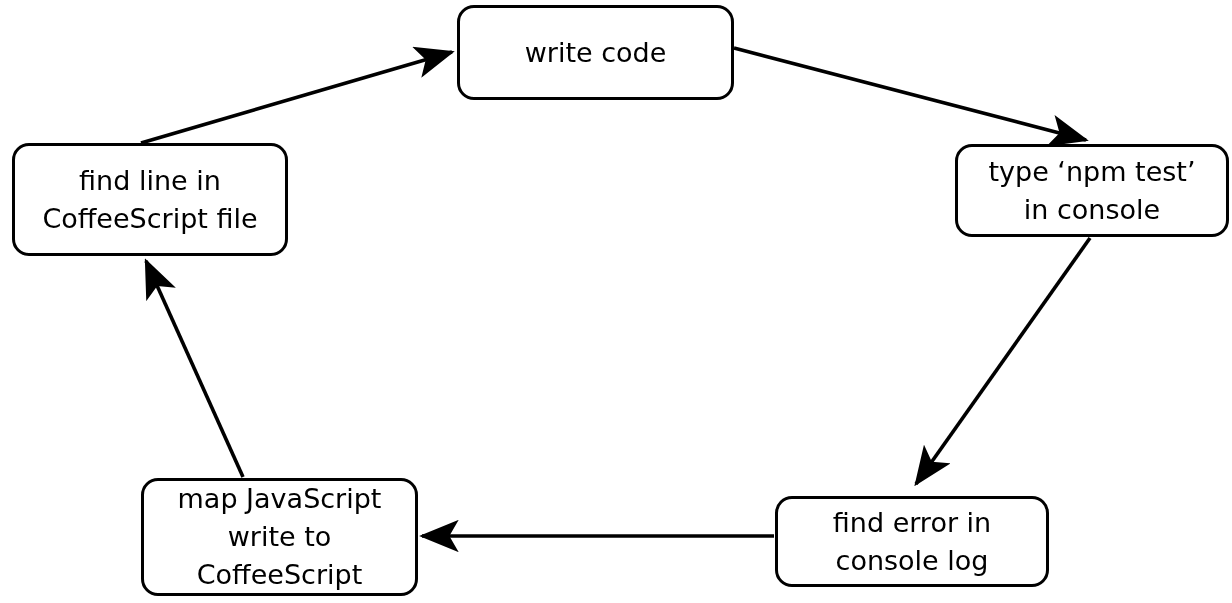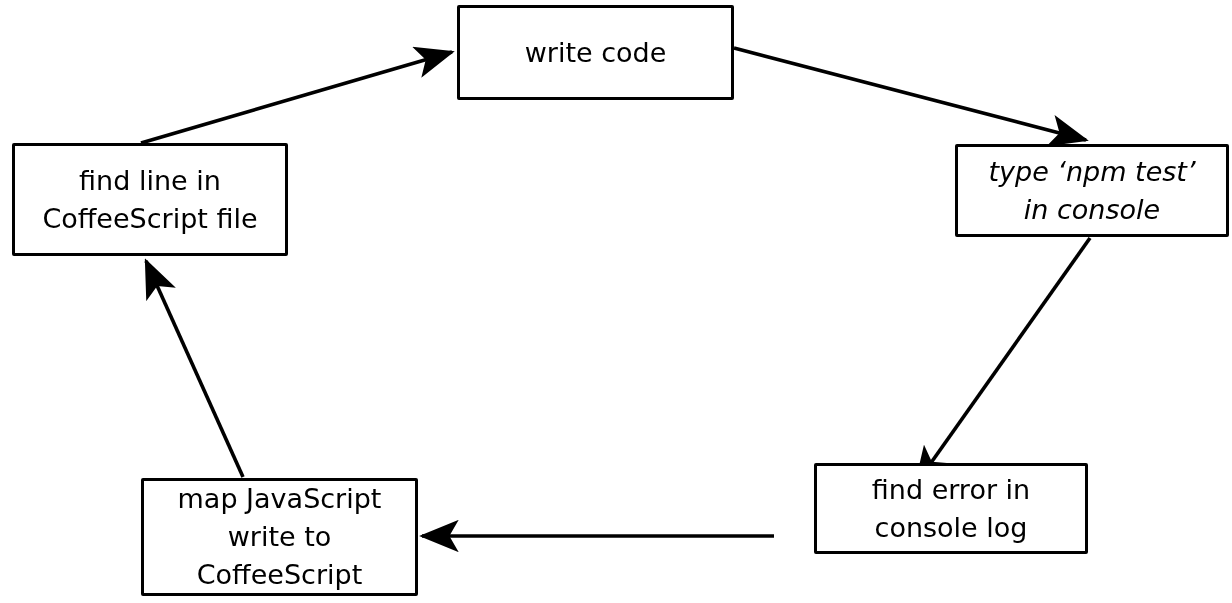--- a/index.html
+++ b/index.html
@@ -24,41 +24,41 @@
     left: 0;
     top: 0;
     width: 1232px;
     height: 603px;
   }
   .node {
     position: absolute;
     box-sizing: border-box;
     background: #ffffff;
     border: 3px solid #000000;
-    border-radius: 2px;
+    border-radius: 17px;
     display: flex;
     align-items: center;
     justify-content: center;
     text-align: center;
     z-index: 5;
   }
   .node-label {
     display: block;
     color: #000000;
     font-size: 27px;
     line-height: 38px;
     font-weight: 400;
     letter-spacing: 0px;
     white-space: pre-line;
     padding: 0 6px;
   }
   
   #node-write-code      { left: 457px;  top: 5px;   width: 277px; height: 95px; }
-  #node-npm-test        { left: 955px;  top: 144px; width: 274px; height: 93px; font-style: italic; }
-  #node-find-error      { left: 775px;  top: 463px; width: 274px; height: 91px; margin-left: 39px; }
+  #node-npm-test        { left: 955px;  top: 144px; width: 274px; height: 93px; }
+  #node-find-error      { left: 775px;  top: 496px; width: 274px; height: 91px; }
   #node-map-javascript  { left: 141px;  top: 478px; width: 277px; height: 118px; }
   #node-find-line       { left: 12px;    top: 143px; width: 276px; height: 113px; }
 </style>
 </head>
 <body>
 
 <div id="canvas">
 
   <svg id="edges" viewBox="0 0 1232 603" width="1232" height="603" xmlns="http://www.w3.org/2000/svg">
     <defs>

